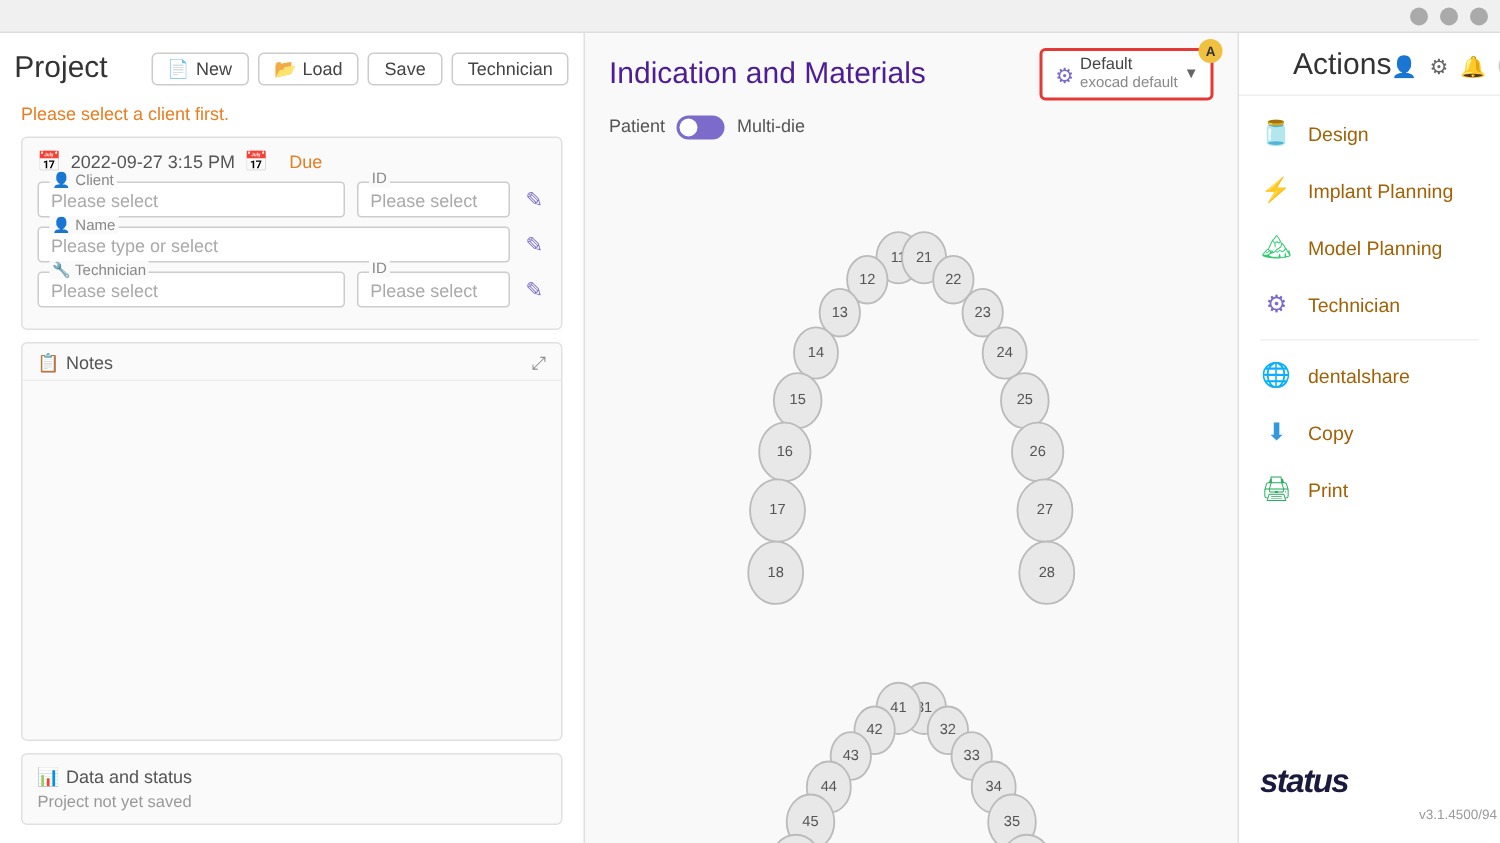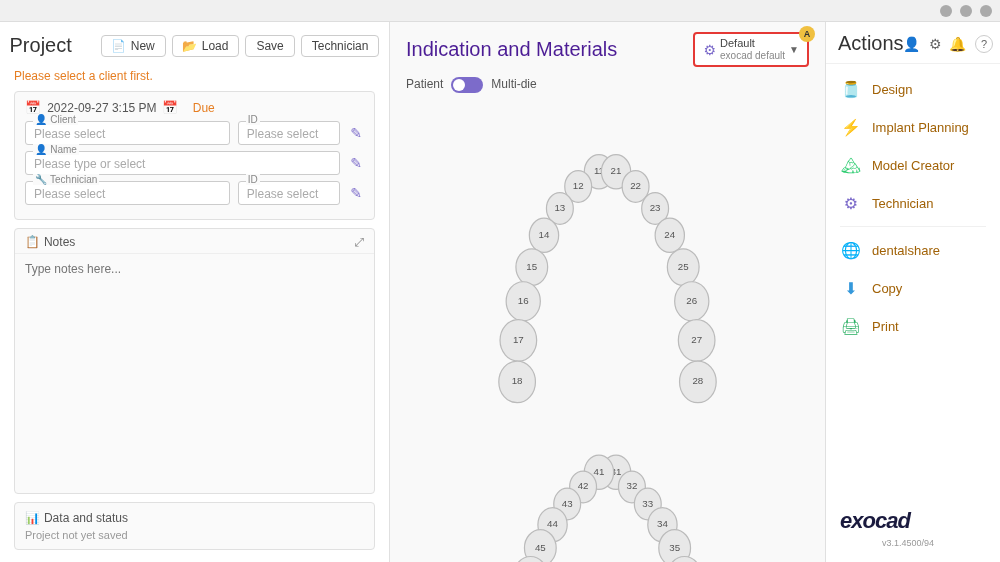--- a/index.html
+++ b/index.html
@@ -295,20 +295,21 @@
       display: flex;
       align-items: center;
       justify-content: space-between;
       padding: 0 12px 8px 12px;
       border-bottom: 1px solid #f0f0f0;
     }
     .actions-title {
       font-size: 20px;
       font-weight: 300;
       color: #333;
+      margin-left: 24px;
     }
     .right-icons {
       display: flex;
       gap: 8px;
       align-items: center;
     }
     .right-icon-btn {
       background: none;
       border: none;
       cursor: pointer;
@@ -347,24 +348,24 @@
     }
     .exocad-logo {
       padding: 10px 14px 4px 14px;
       font-size: 22px;
       font-weight: bold;
       color: #1a1a3e;
       font-style: italic;
       letter-spacing: -1px;
     }
     .version-text {
-      padding: 0 24px 4px 14px;
+      padding: 0 2px 4px 14px;
       font-size: 9px;
       color: #999;
-      text-align: center;
+      text-align: right;
     }
 
     
     .tooth-svg {
       width: 100%;
       height: 100%;
     }
 
     
     .icon-purple { color: #7c6bca; }
@@ -464,21 +465,20 @@
     </div>
 
     <div class="notes-section">
       <div class="notes-header">
         <span class="notes-title">
           <span>📋</span>
           <span>Notes</span>
         </span>
         <button class="notes-expand">⤢</button>
       </div>
-      <textarea class="notes-textarea" placeholder="Type notes here..." style=""></textarea>
     </div>
 
     <div class="data-section">
       <div class="data-title">
         <span>📊</span>
         <span>Data and status</span>
       </div>
       <div class="data-status">Project not yet saved</div>
     </div>
   </div>
@@ -690,21 +690,21 @@
       <div class="action-item">
         <span class="action-icon" style="color:#9b8fe0;">🫙</span>
         <span class="action-label">Design</span>
       </div>
       <div class="action-item">
         <span class="action-icon" style="color:#e74c3c;">⚡</span>
         <span class="action-label">Implant Planning</span>
       </div>
       <div class="action-item">
         <span class="action-icon" style="color:#2ecc71;">🏔</span>
-        <span class="action-label">Model Creator</span>
+        <span class="action-label">Model Planning</span>
       </div>
       <div class="action-item">
         <span class="action-icon" style="color:#7c6bca;">⚙</span>
         <span class="action-label">Technician</span>
       </div>
 
       <div class="action-separator"></div>
 
       <div class="action-item">
         <span class="action-icon" style="color:#27ae60;">🌐</span>
@@ -713,17 +713,17 @@
       <div class="action-item">
         <span class="action-icon" style="color:#3498db;">⬇</span>
         <span class="action-label">Copy</span>
       </div>
       <div class="action-item">
         <span class="action-icon" style="color:#27ae60;">🖨</span>
         <span class="action-label">Print</span>
       </div>
     </div>
 
-    <div class="exocad-logo">exocad</div>
+    <div class="exocad-logo">status</div>
     <div class="version-text">v3.1.4500/94</div>
   </div>
 
 </div>
 
 </body></html>

